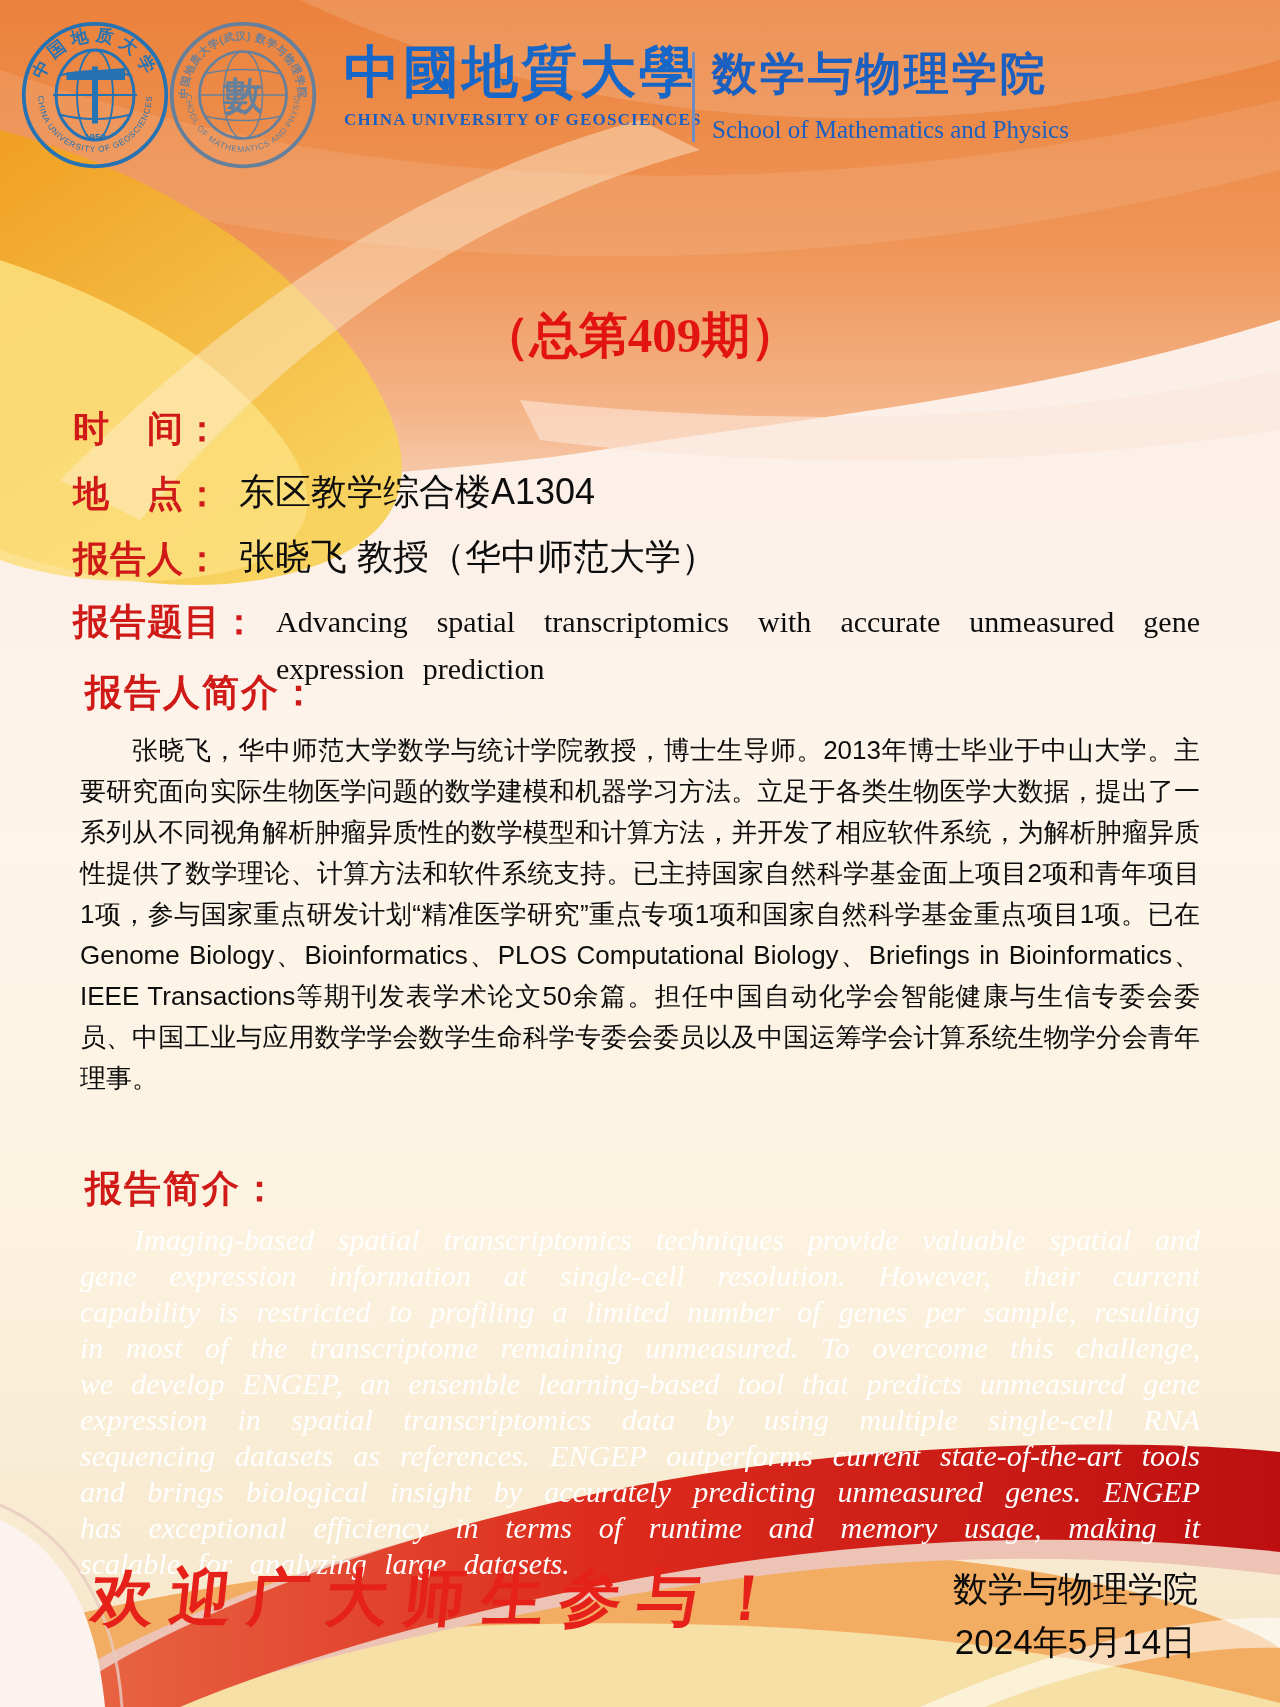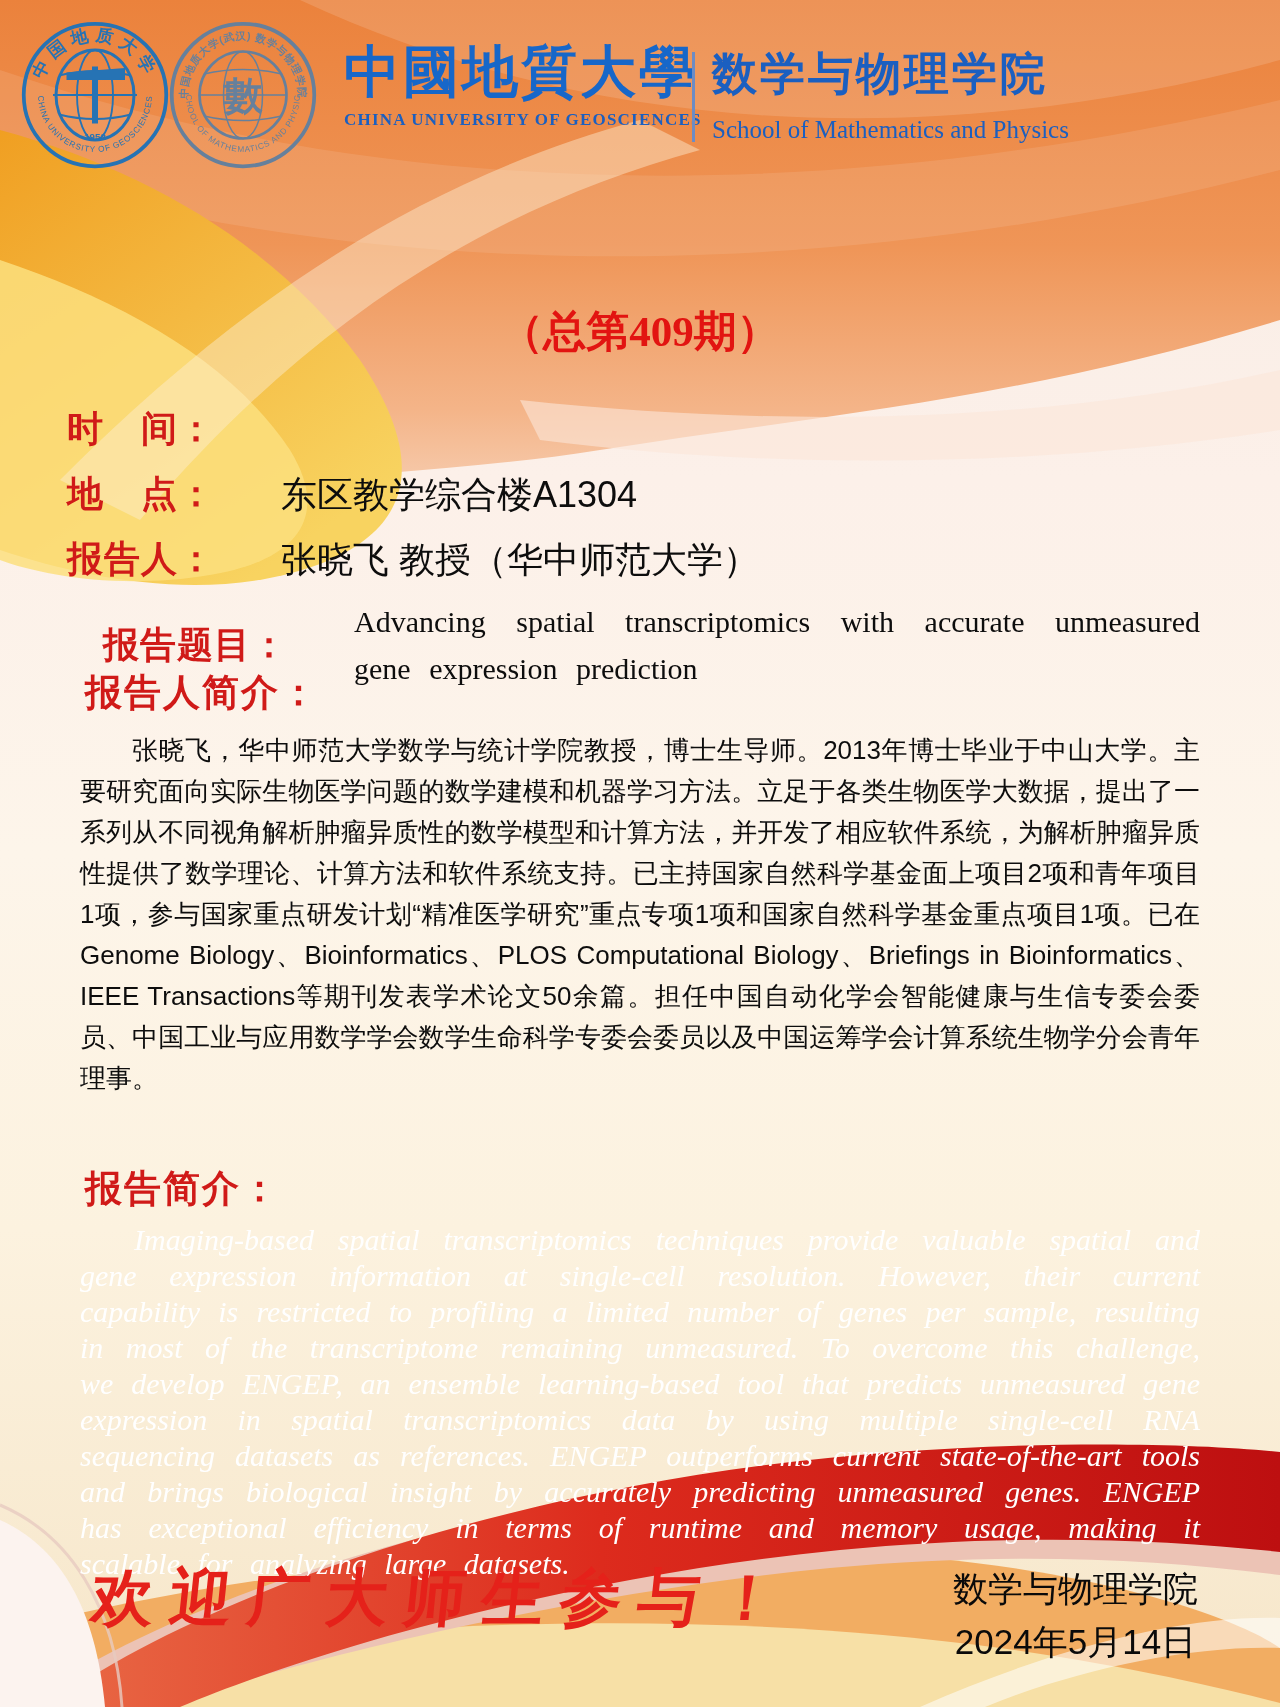--- a/index.html
+++ b/index.html
@@ -23,28 +23,28 @@
   .school-block{position:absolute;left:712px;top:44px;}
   .school-zh{font-size:45px;font-weight:bold;color:#1b5fc0;letter-spacing:3px;white-space:nowrap;}
   .school-en{font-family:"Liberation Serif",serif;font-size:25px;color:#1b5fc0;
     margin-top:12px;white-space:nowrap;}
 
   
   .title1{position:absolute;left:0;top:206px;width:100%;text-align:center;
     font-family:"Liberation Serif",serif;font-weight:bold;font-size:55px;
     color:#e21411;letter-spacing:2px;}
   .title2{position:absolute;left:0;top:303px;width:100%;text-align:center;
-    font-family:"Liberation Serif",serif;font-weight:bold;font-size:43px;color:#e21411;}
+    font-family:"Liberation Serif",serif;font-weight:bold;font-size:49px;color:#e21411;}
 
   
-  .info-row{position:absolute;left:67px;right:80px;display:flex;align-items:center;gap:48px;}
+  .info-row{position:absolute;left:73px;right:80px;display:flex;align-items:flex-start;}
   .row-time{top:405px;}
   .row-place{top:470px;}
   .row-speaker{top:535px;}
-  .row-title{top:598px;margin-left:36px;}
+  .row-title{top:598px;}
   .info-label{font-family:"Liberation Serif",serif;font-weight:bold;font-size:36px;
     color:#d01a18;white-space:nowrap;flex:0 0 auto;margin-right:18px;letter-spacing:1px;}
   .info-value{font-size:36px;color:#0d0d0d;line-height:44px;}
   .value-en{flex:1 1 auto;font-family:"Liberation Serif",serif;font-size:30px;
     line-height:47px;text-align:justify;word-spacing:11px;color:#0d0d0d;}
 
   
   .sec-heading{position:absolute;left:85px;font-family:"Liberation Serif",serif;
     font-weight:bold;font-size:37px;color:#d01a18;letter-spacing:2px;}
   .bio-heading{top:668px;}

